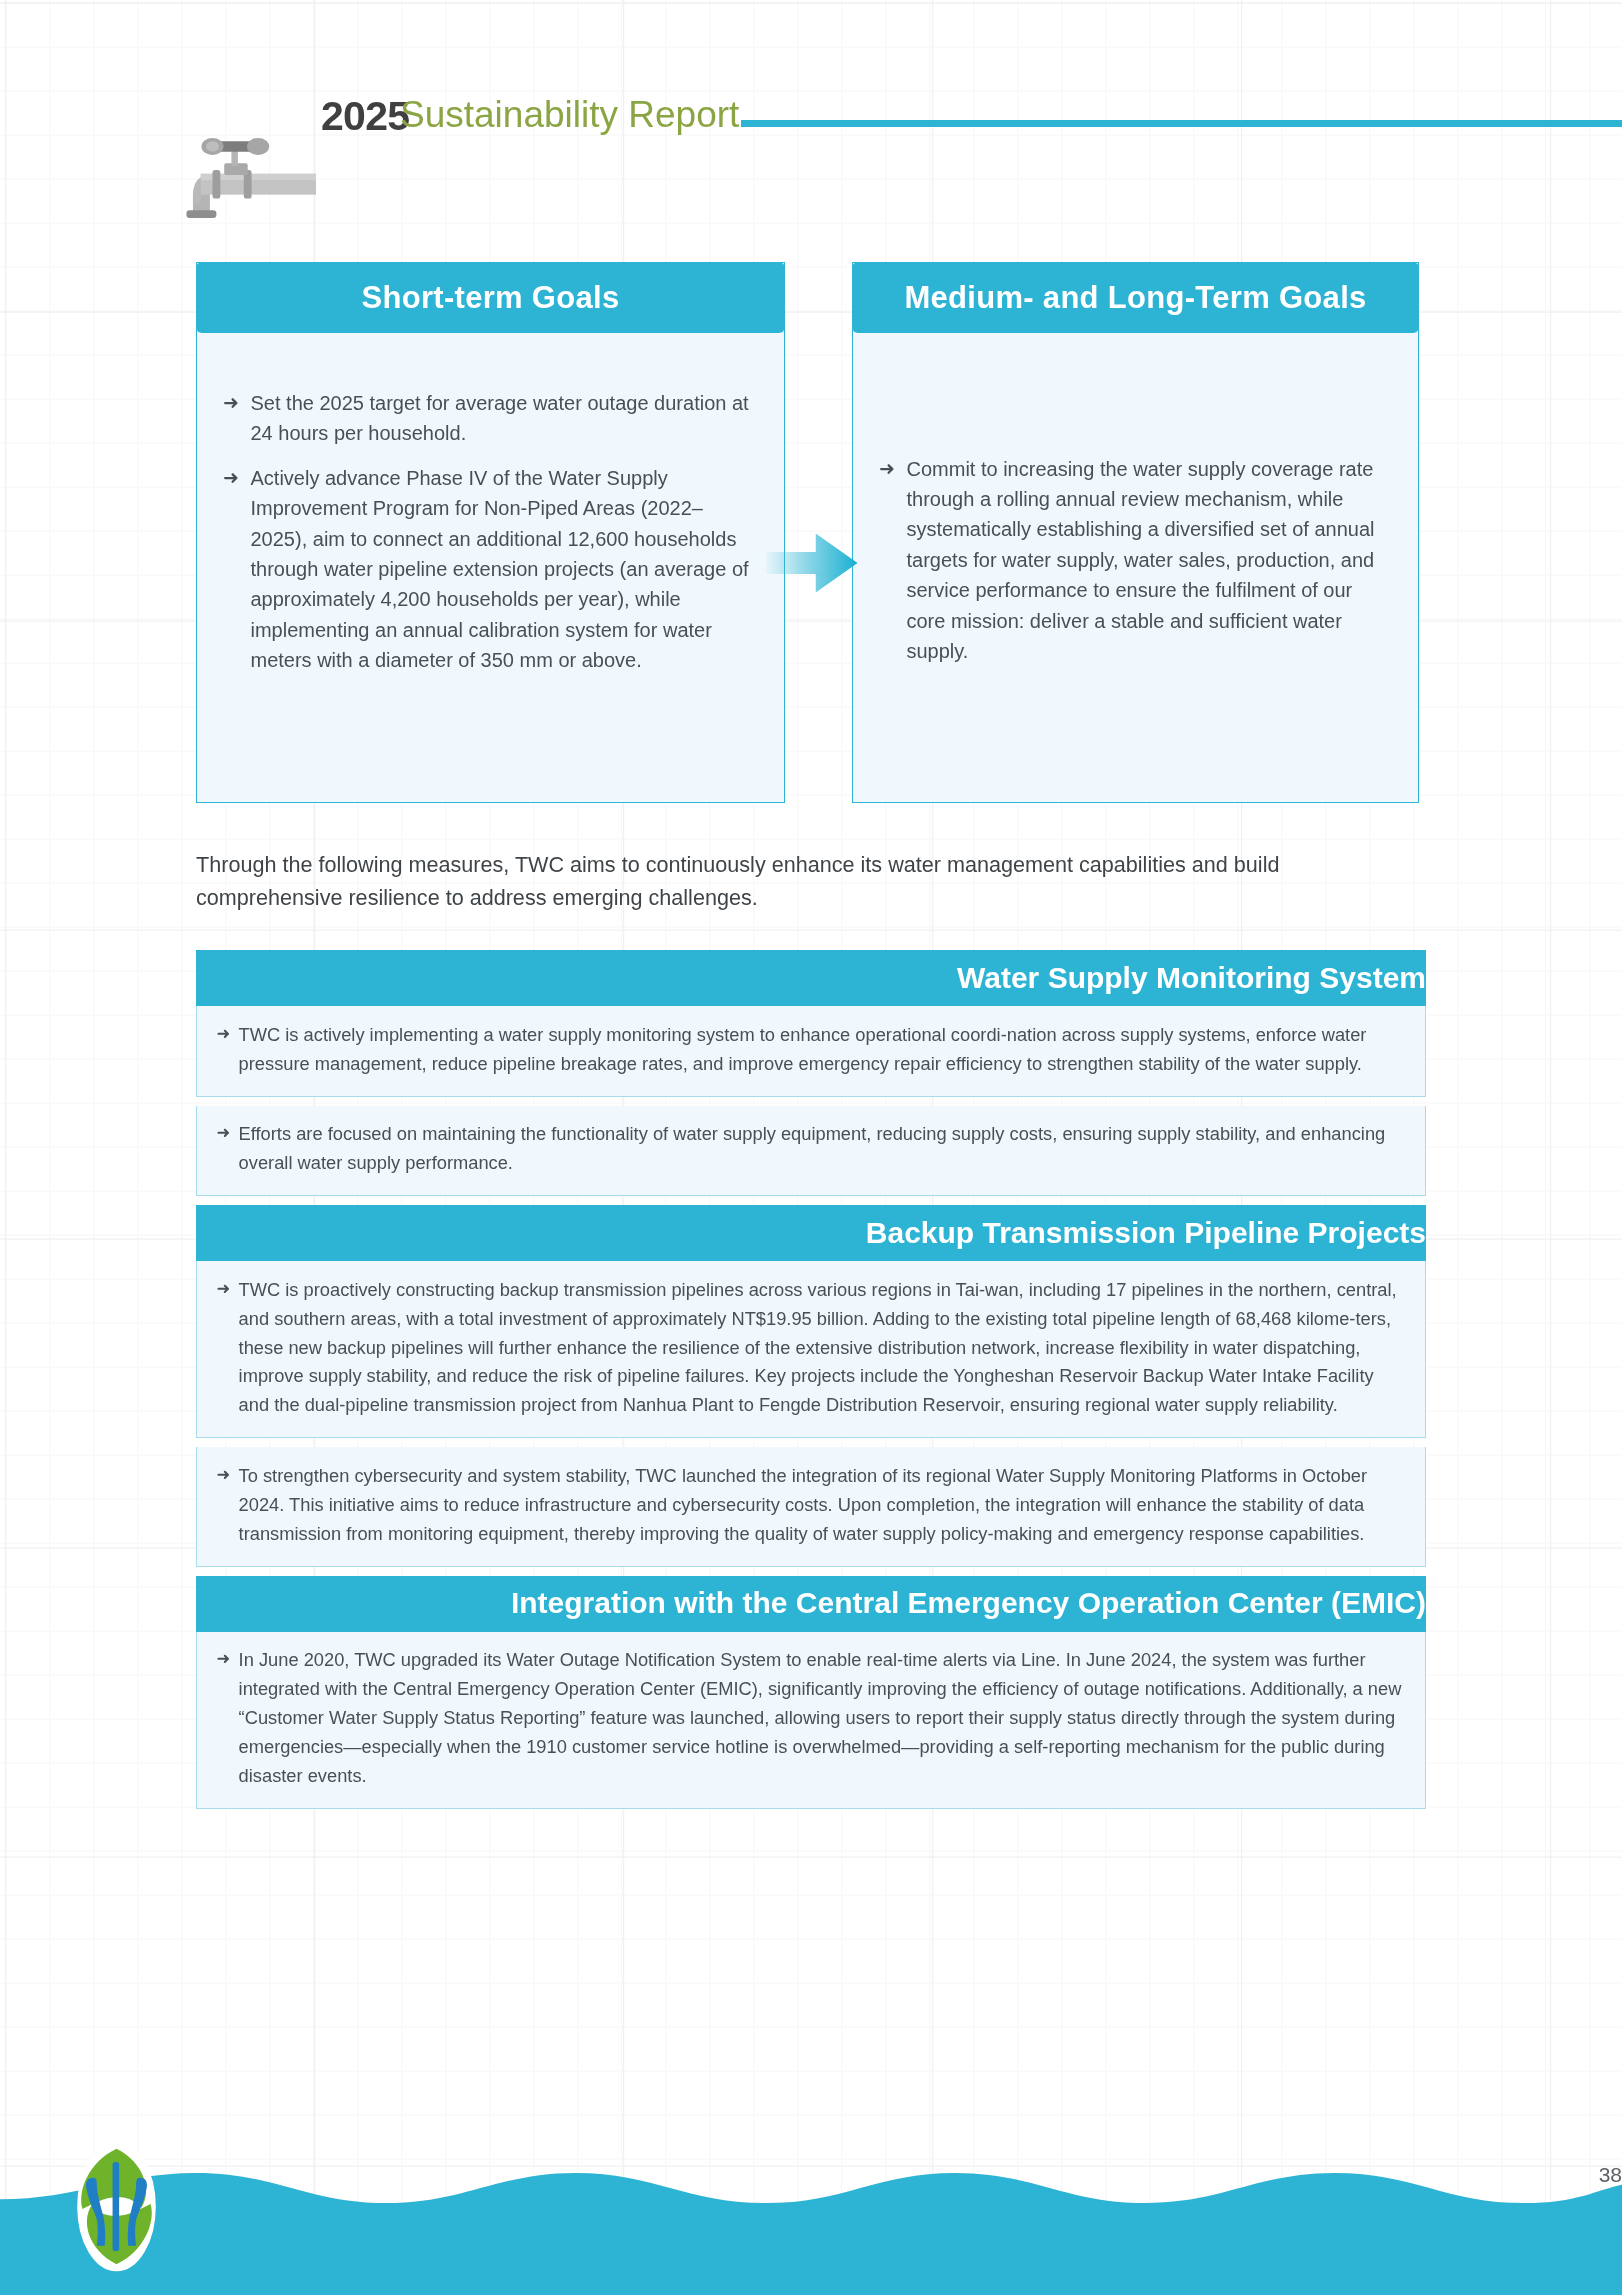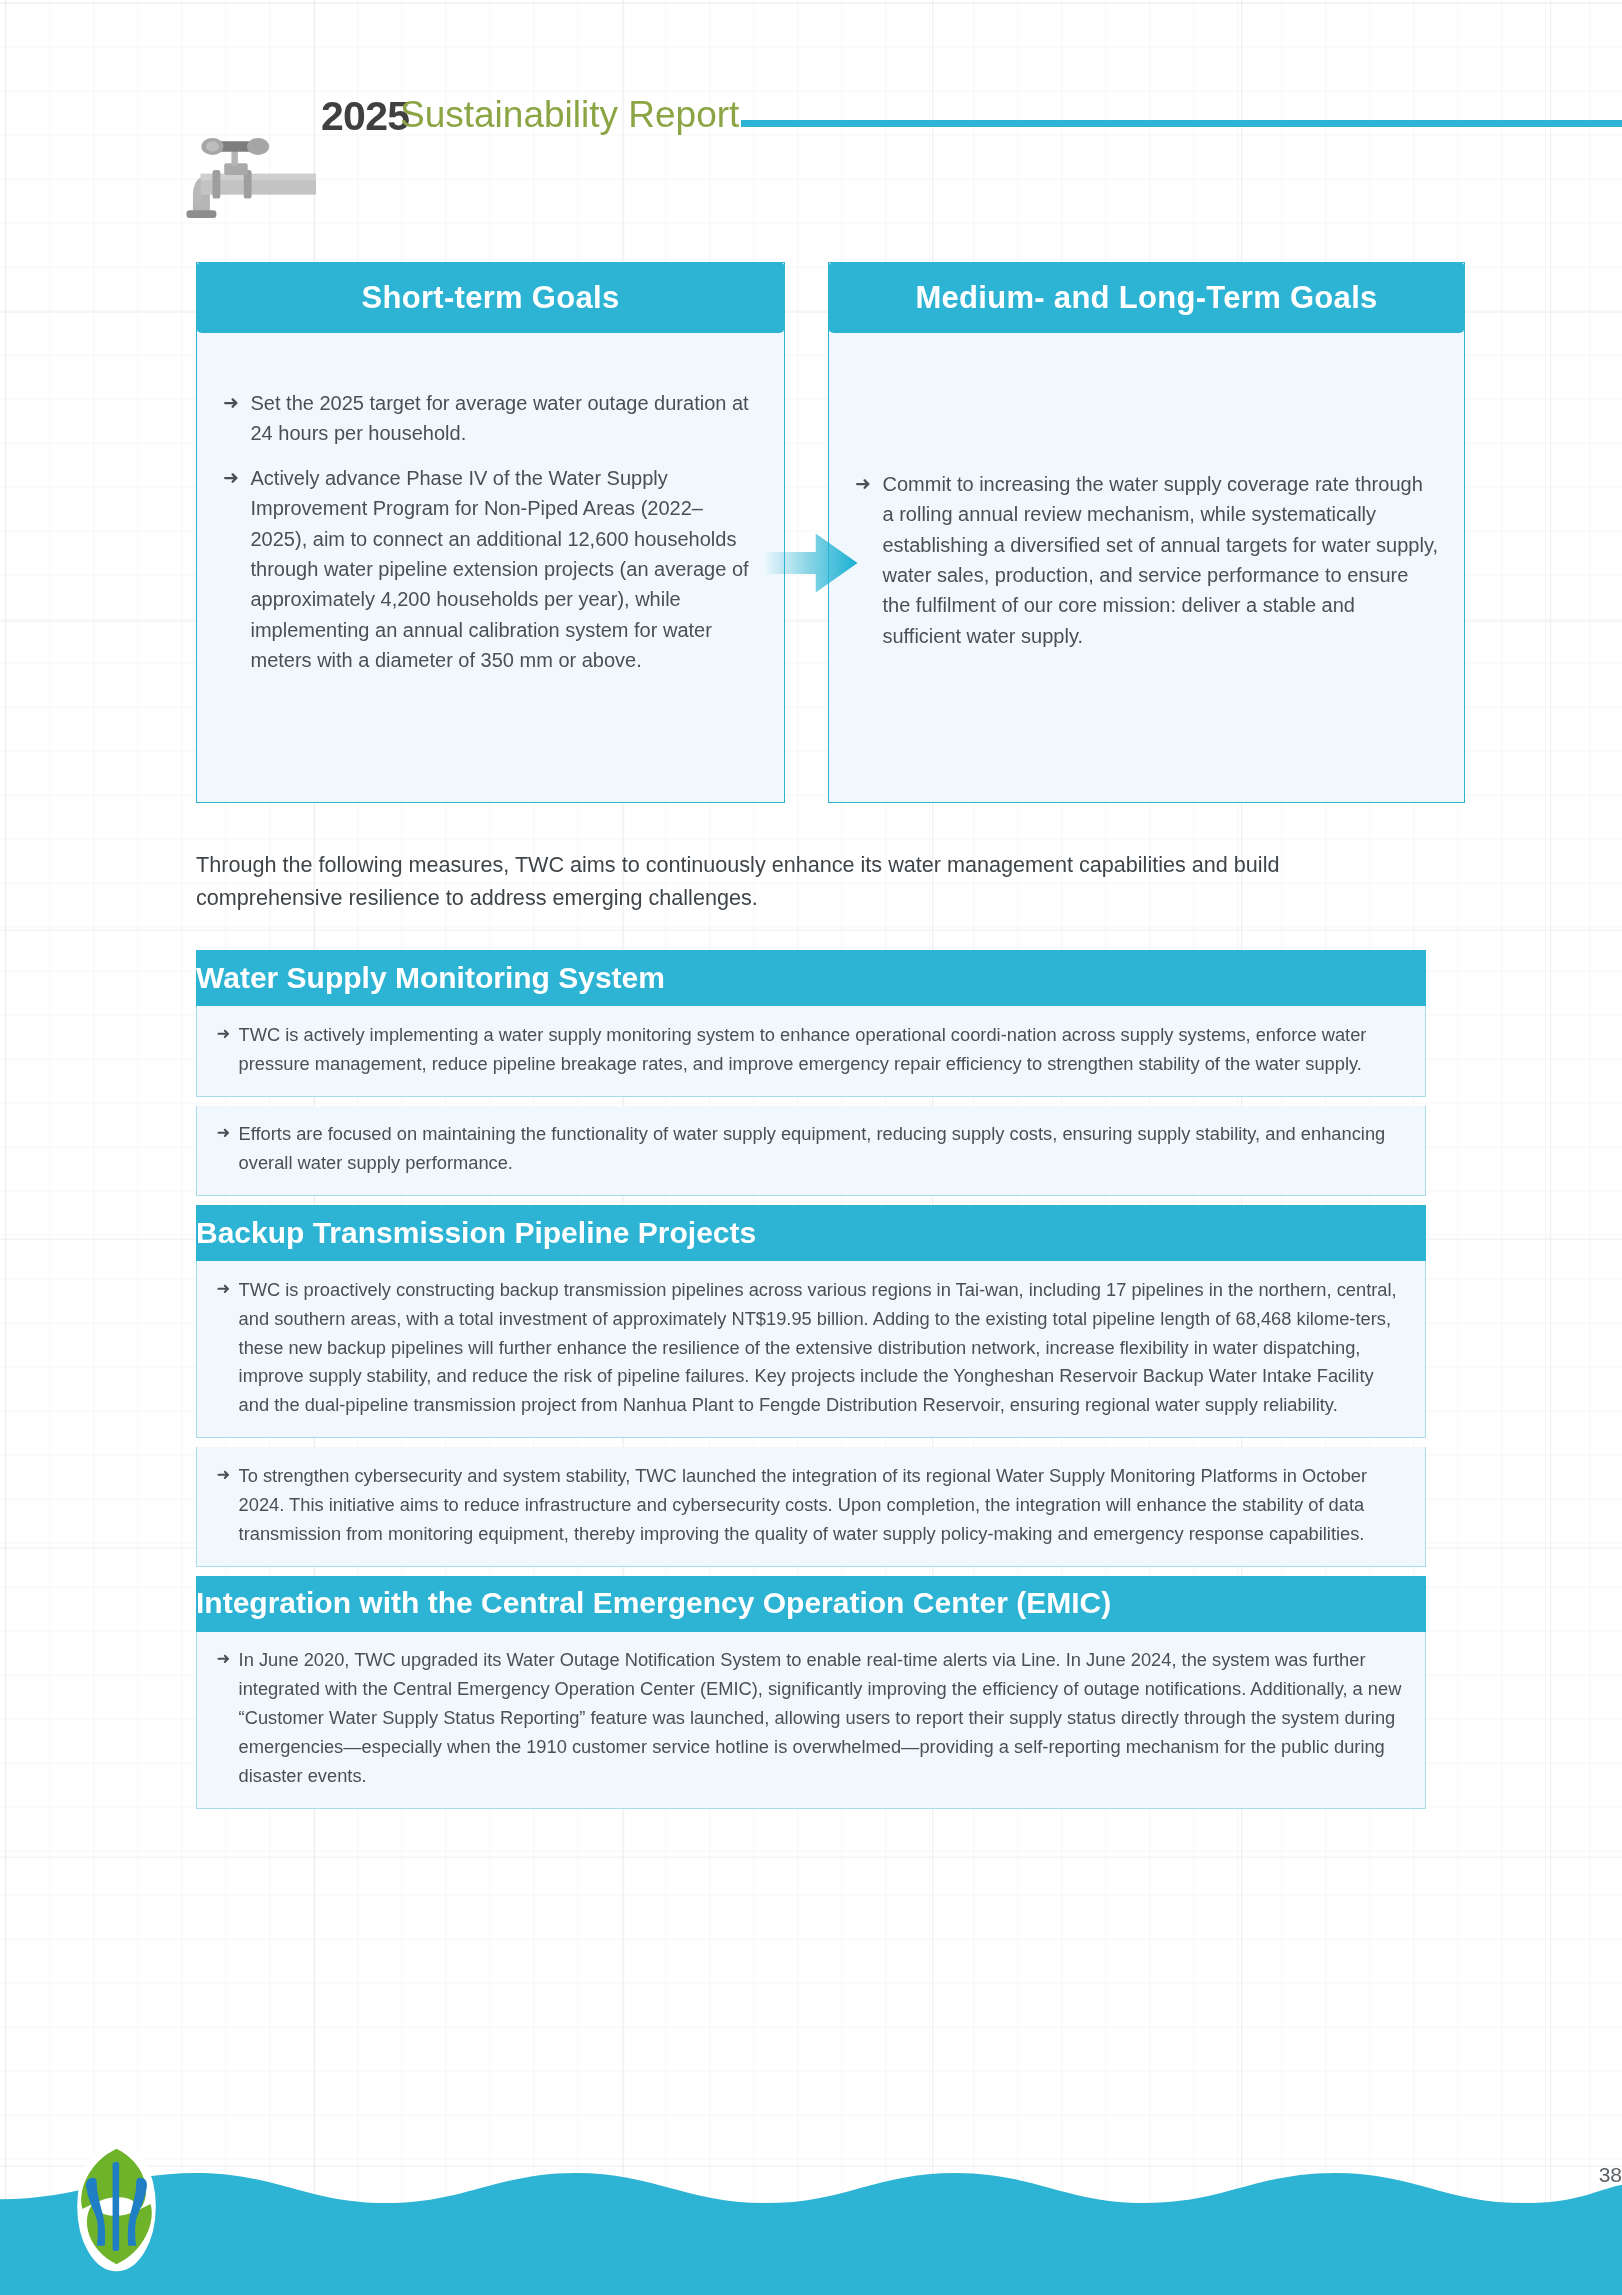--- a/index.html
+++ b/index.html
@@ -92,21 +92,21 @@
     width: 1622px;
   }
   .goal-box {
     position: absolute;
     top: 0;
     border: 1.3px solid #2db4d4;
     background: #f1f8fd;
     box-sizing: border-box;
   }
   .goal-box.left  { left: 196px;  width: 589px;  height: 541px; }
-  .goal-box.right { left: 828px; width: 637px;  height: 541px; }
+  .goal-box.right { left: 852px; width: 567px;  height: 541px; }
 
   .goal-head {
     background: #2db4d4;
     color: #ffffff;
     text-align: center;
     font-size: 31px;
     font-weight: bold;
     height: 71px;
     line-height: 71px;
     letter-spacing: 0.3px;
@@ -159,21 +159,21 @@
     line-height: 1.55;
     color: #3f4448;
   }
 
   
   .panels { position: absolute; left: 196px; top: 950px; width: 1230px; }
   .panel { margin-bottom: 0; }
   .panel-head {
     background: #2db4d4;
     color: #ffffff;
-    text-align: left;
+    text-align: right;
     font-size: 30px;
     font-weight: bold;
     padding: 10.5px 0 11.8px 0;
   }
   .panel-body {
     background: #f1f8fd;
     border: 1.3px solid #a8dcea;
     border-top: none;
     box-sizing: border-box;
     padding: 14.4px 22px 17px 19.6px;

